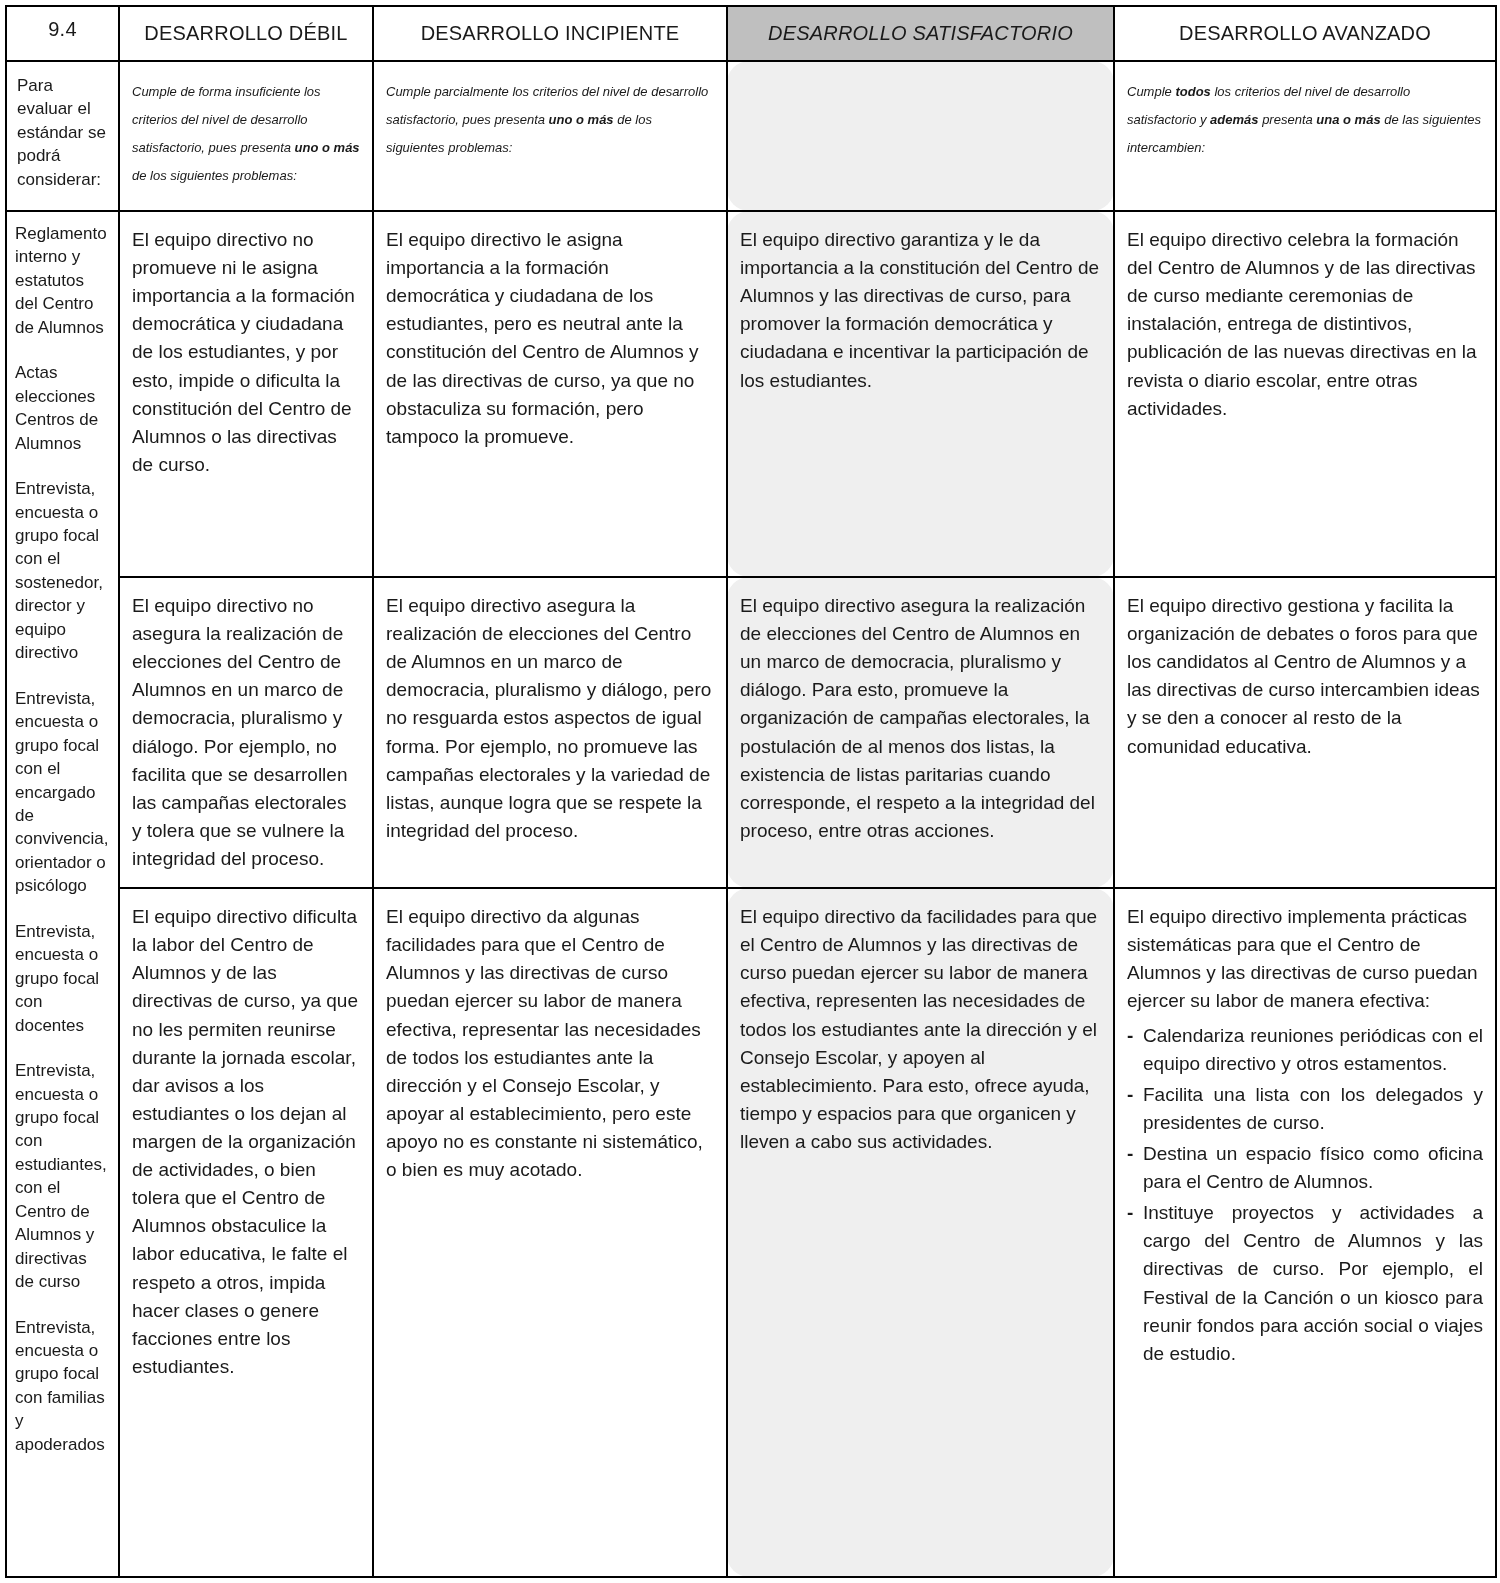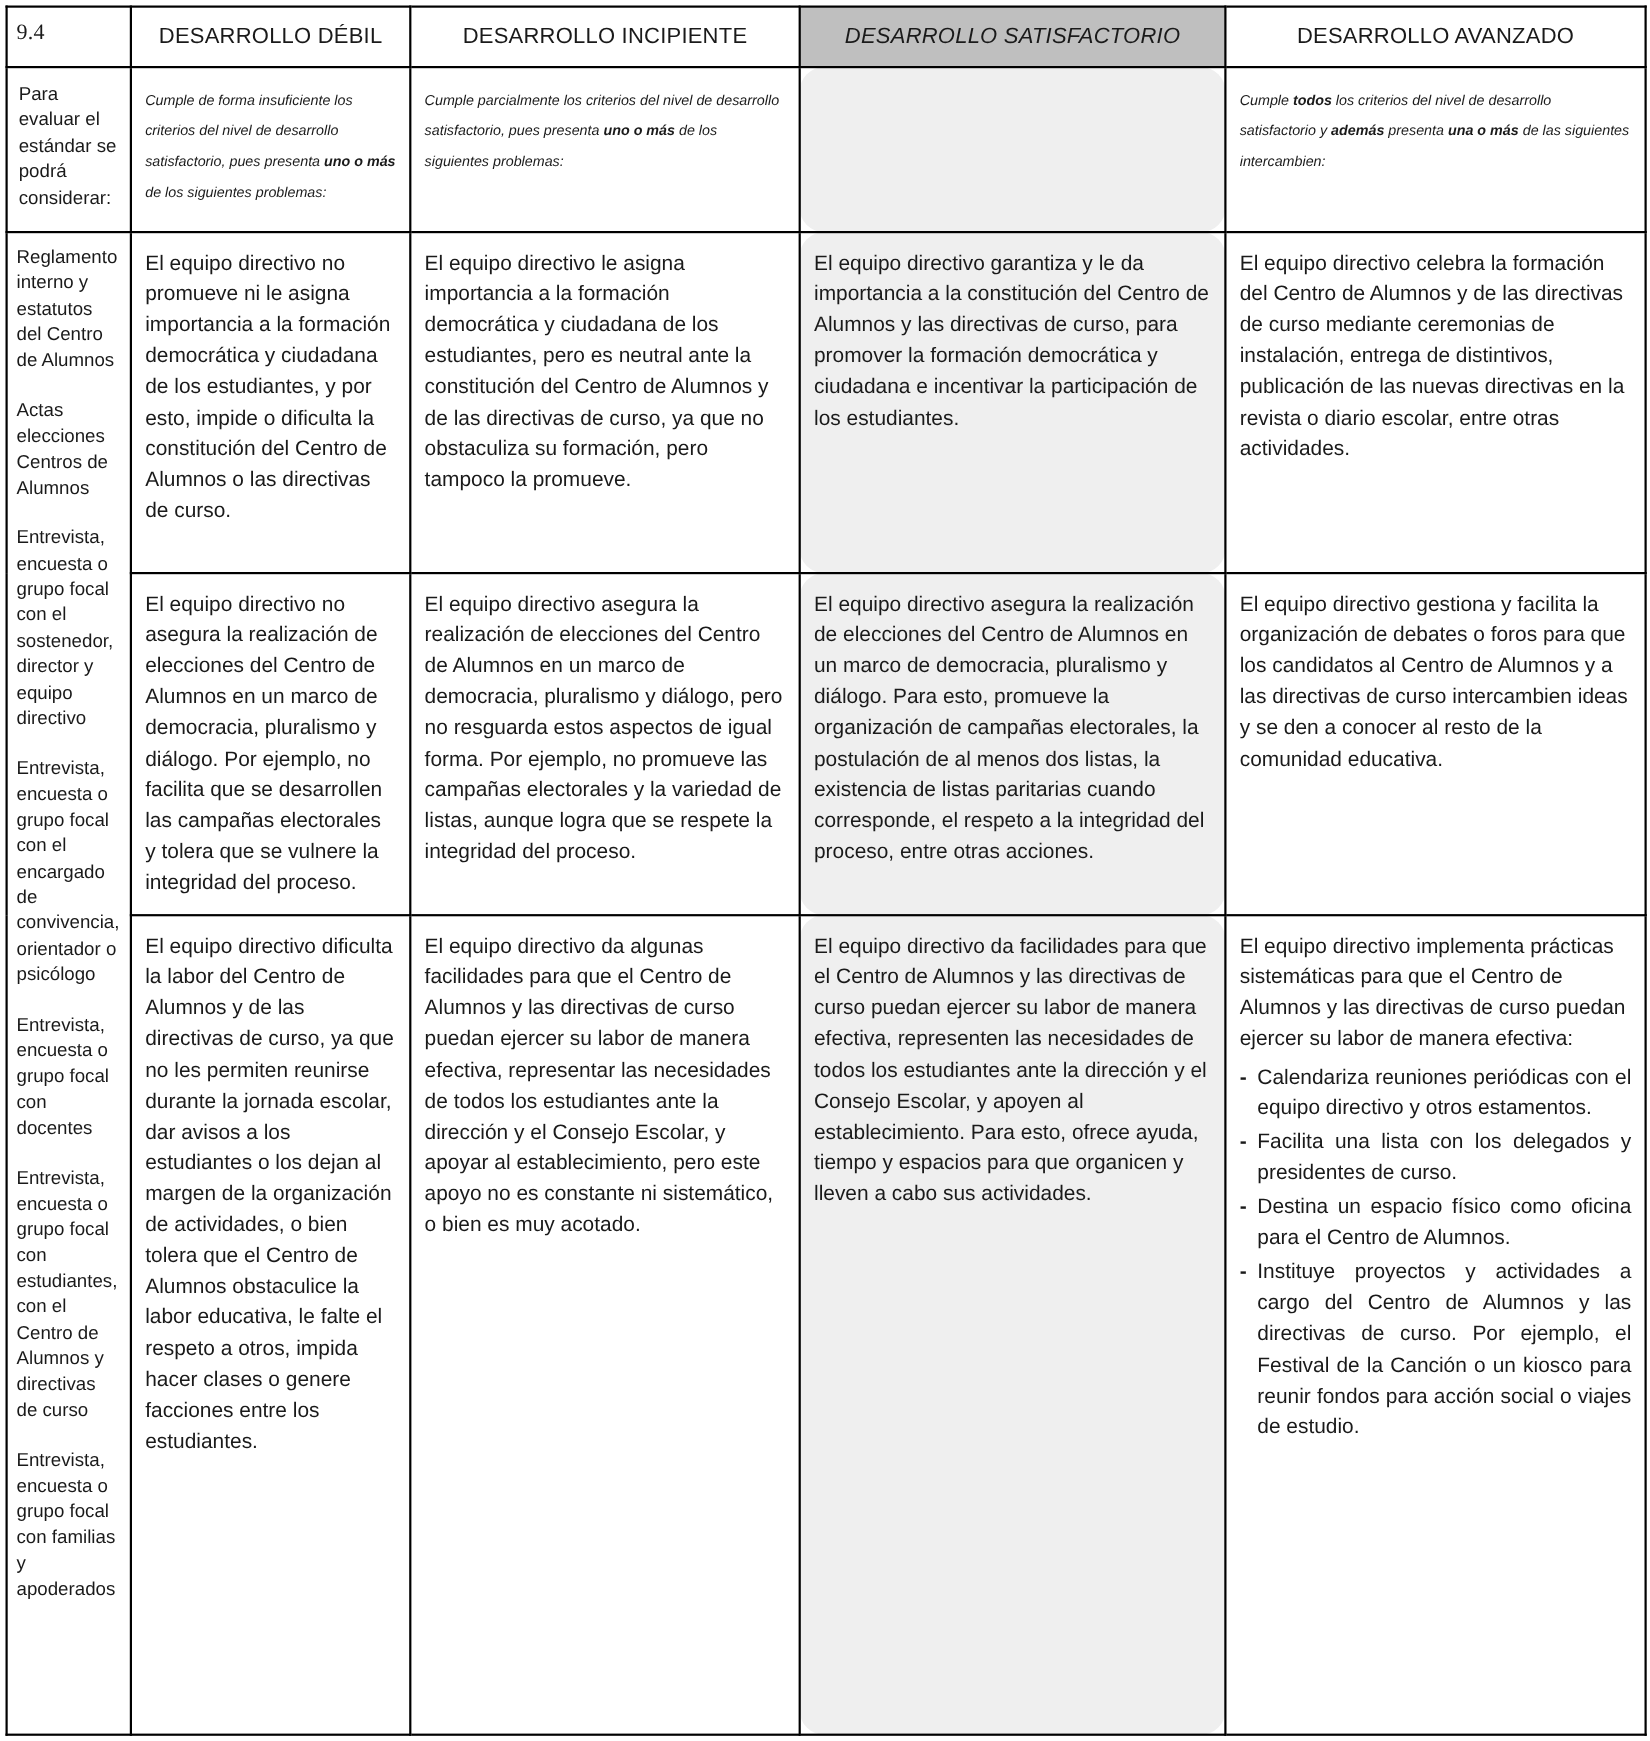--- a/index.html
+++ b/index.html
@@ -37,24 +37,23 @@
   
   tr.header-row td{
     vertical-align:middle;
     text-align:center;
     font-size:20px;
     letter-spacing:.2px;
     padding:10px 6px;
     height:55px;
   }
   tr.header-row td.code-cell{
-    text-align:left;
+    text-align:center;
     vertical-align:top;
     padding:8px 8px;
-    font-family:Liberation Serif, serif;
   }
   td.sat-header{background:var(--sat-header-bg);font-style:italic;}
   td.sat-body{background:var(--sat-body-bg);border-radius:22px;}
 
   
   tr.descriptor-row td{height:150px;}
   .descriptor{
     font-style:italic;
     font-size:13px;
     line-height:1.42;
@@ -67,21 +66,21 @@
     font-size:17px;
     line-height:1.38;
     padding:10px 8px;
     word-break:break-word;
     overflow-wrap:break-word;
   }
   td.col1 .src{margin:0 0 22px 0;}
   td.col1 .intro{margin:2px;}
 
   
-  tr.row-constitucion td{height:310px;}
+  tr.row-constitucion td{height:366px;}
   tr.row-elecciones td{height:232px;}
   .cell-text{display:block;}
 
   
   .bullets{margin-top:6px;}
   .bullet{
     display:flex;
     gap:7px;
     text-align:justify;
     margin-bottom:3px;

